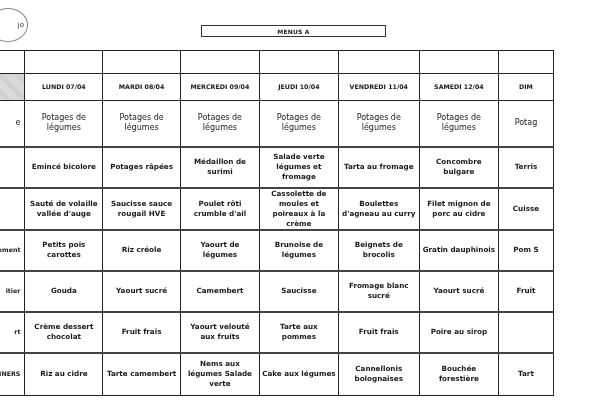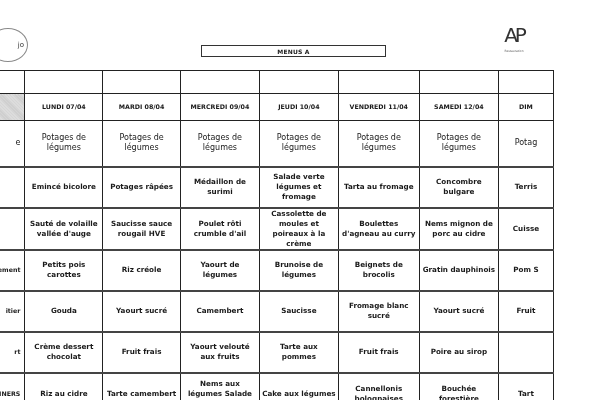--- a/index.html
+++ b/index.html
@@ -3,21 +3,21 @@
   <meta charset="utf-8">
   <style>
     html, body {
       margin: 0; padding: 0;
       width: 600px; height: 400px;
       overflow: hidden;
       background: #ffffff;
       font-family: "DejaVu Sans", sans-serif;
       color: #1a1a1a;
     }
-    .page { position: relative; width: 600px; height: 340px; margin-top: 20px; }
+    .page { position: relative; width: 600px; height: 340px; }
     .logo-left {
       position: absolute; left: -12px; top: 8px;
       width: 40px; height: 34px;
       border: 1px solid #8a8a8a; border-radius: 50%;
       font-size: 7px; color: #333;
       display: flex; align-items: center; justify-content: flex-end;
       padding-right: 3px; box-sizing: border-box;
     }
     .title-box {
       position: absolute; left: 201px; top: 25px;
@@ -70,24 +70,20 @@
 
 <div class="page">
   <div class="logo-left">
     <span>jo</span>
   </div>
 
   <div class="title-box">
     <span>MENUS A</span>
   </div>
 
-  <div class="logo-right">
-    <span class="mark">AP</span>
-    <span class="sub">Restauration</span>
-  </div>
 
   <table class="menu">
     <colgroup>
       <col style="width:78px">
       <col style="width:86px">
       <col style="width:83px">
       <col style="width:85px">
       <col style="width:85px">
       <col style="width:87px">
       <col style="width:85px">
@@ -137,21 +133,21 @@
       <td>Terris</td>
     </tr>
 
     <tr class="r thick">
       <td class="label"></td>
       <td>Sauté de volaille vallée d'auge</td>
       <td>Saucisse sauce rougail HVE</td>
       <td>Poulet rôti crumble d'ail</td>
       <td>Cassolette de moules et poireaux à la crème</td>
       <td>Boulettes d'agneau au curry</td>
-      <td>Nems mignon de porc au cidre</td>
+      <td>Filet mignon de porc au cidre</td>
       <td>Cuisse</td>
     </tr>
 
     <tr class="r thick">
       <td class="label">gement</td>
       <td>Petits pois carottes</td>
       <td>Riz créole</td>
       <td>Yaourt de légumes</td>
       <td>Brunoise de légumes</td>
       <td>Beignets de brocolis</td>

